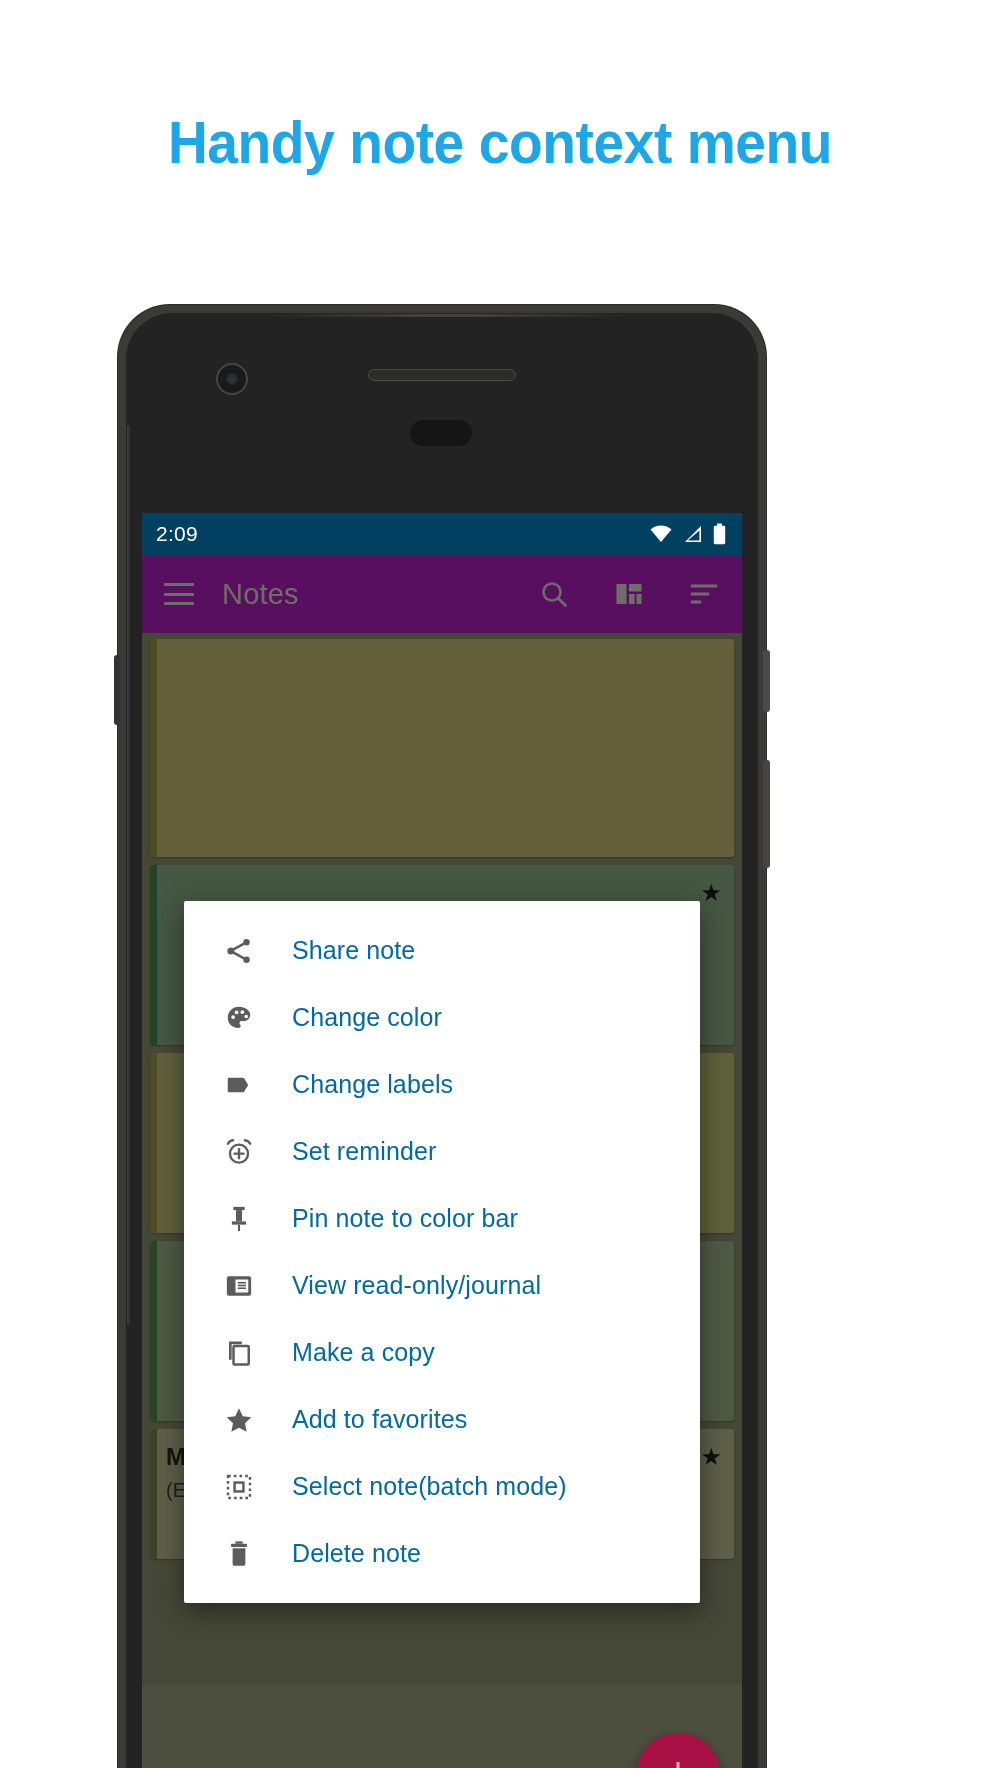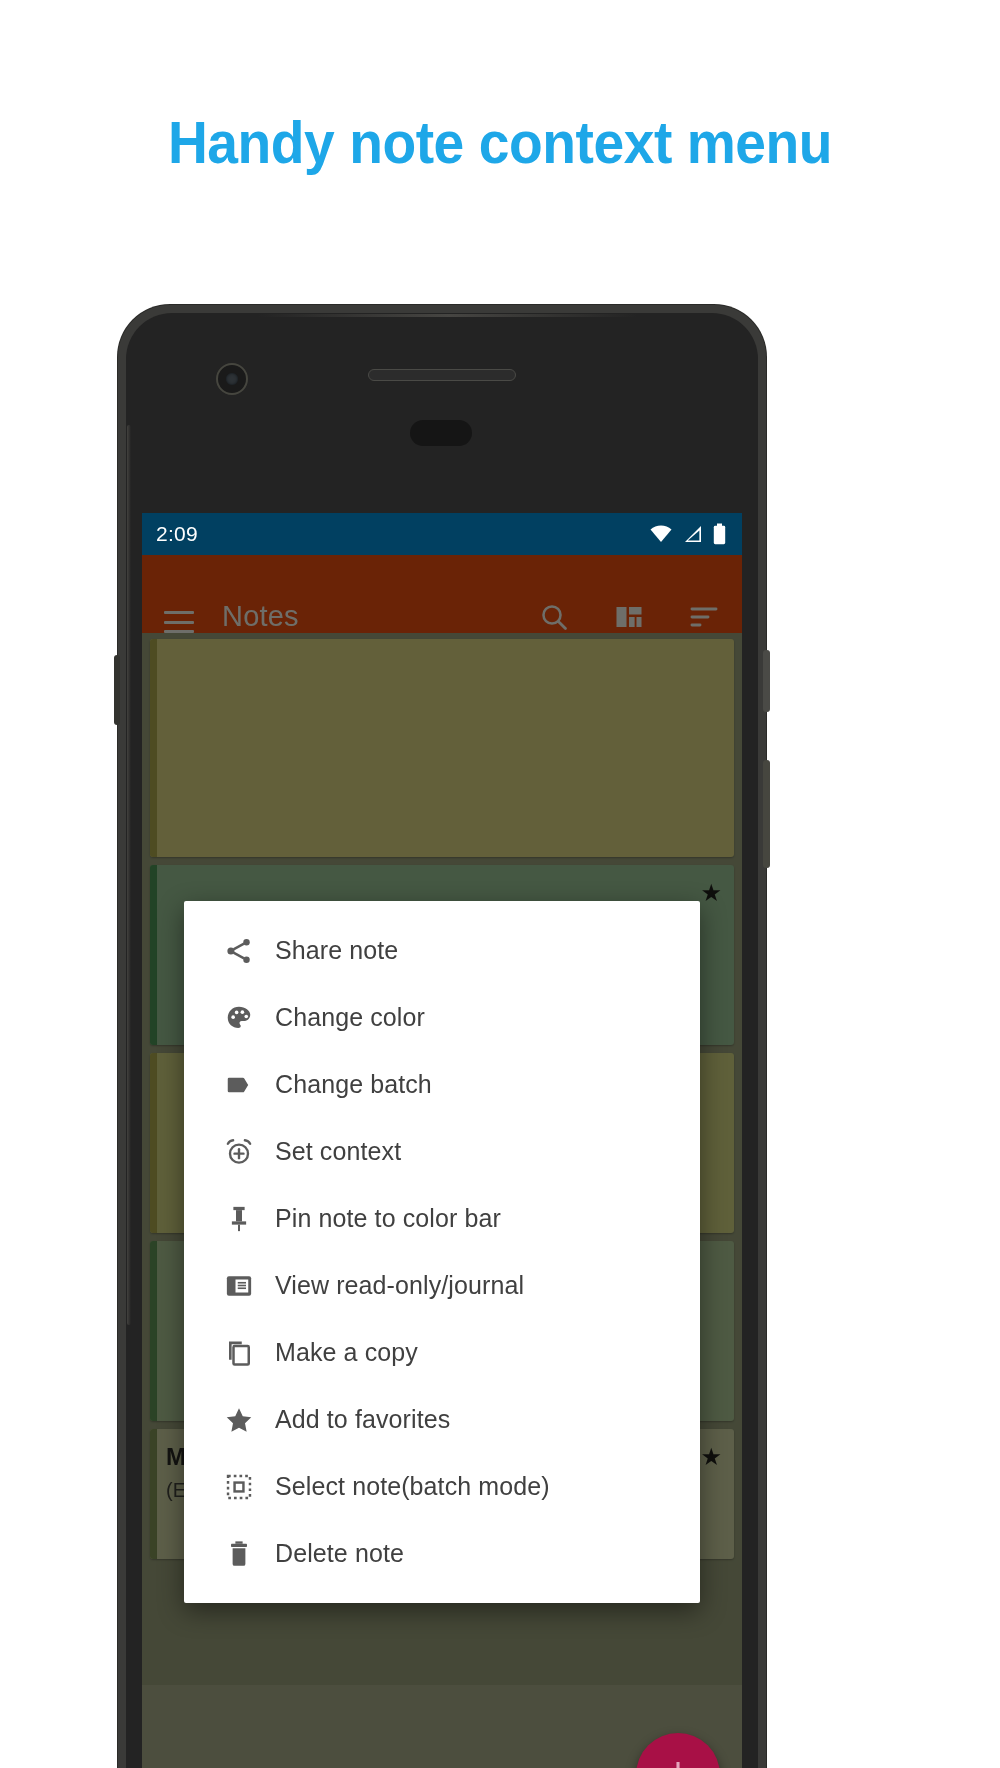--- a/index.html
+++ b/index.html
@@ -142,23 +142,23 @@
     margin-left: auto;
     display: flex;
     align-items: center;
     gap: 9px;
   }
 
   
   .appbar {
     position: relative;
     height: 78px;
-    background: #c2410c;
-    display: flex;
-    align-items: flex-end;
+    background: #a21caf;
+    display: flex;
+    align-items: center;
     padding: 0 22px 0 22px;
   }
   .appbar-title {
     color: #c9c9c0;
     font-size: 29px;
     margin-left: 28px;
     letter-spacing: 0.2px;
   }
   .appbar-actions {
     margin-left: auto;
@@ -230,23 +230,23 @@
   }
   .menu-icon {
     width: 34px;
     height: 34px;
     flex: 0 0 34px;
     display: flex;
     align-items: center;
     justify-content: center;
   }
   .menu-label {
-    margin-left: 19px;
+    margin-left: 36px;
     font-size: 25px;
-    color: #404040;
+    color: #0369a1;
     letter-spacing: 0.1px;
     white-space: nowrap;
   }
 
   
   .fab {
     position: absolute;
     right: 22px; bottom: 68px;
     width: 84px; height: 84px;
     border-radius: 50%;
@@ -392,34 +392,34 @@
         </span>
         <span class="menu-label">Change color</span>
       </div>
 
       <div class="menu-item">
         <span class="menu-icon">
           <svg width="30" height="30" viewBox="0 0 24 24">
             <path d="M3 7.2a1 1 0 0 1 1-1h11.2c0.35 0 0.68 0.17 0.86 0.47l3.3 5.33-3.3 5.33a1 1 0 0 1-0.86 0.47H4a1 1 0 0 1-1-1z" fill="#5c5c5c"></path>
           </svg>
         </span>
-        <span class="menu-label">Change batch</span>
+        <span class="menu-label">Change labels</span>
       </div>
 
       <div class="menu-item">
         <span class="menu-icon">
           <svg width="30" height="30" viewBox="0 0 24 24">
             <circle cx="12" cy="13.3" r="7.2" fill="none" stroke="#5c5c5c" stroke-width="1.9"></circle>
             <line x1="12" y1="9.7" x2="12" y2="16.9" stroke="#5c5c5c" stroke-width="1.9" stroke-linecap="round"></line>
             <line x1="8.4" y1="13.3" x2="15.6" y2="13.3" stroke="#5c5c5c" stroke-width="1.9" stroke-linecap="round"></line>
             <path d="M3.1 5.4 A5.4 5.4 0 0 1 7.3 2.6" fill="none" stroke="#5c5c5c" stroke-width="1.9" stroke-linecap="round"></path>
             <path d="M20.9 5.4 A5.4 5.4 0 0 0 16.7 2.6" fill="none" stroke="#5c5c5c" stroke-width="1.9" stroke-linecap="round"></path>
           </svg>
         </span>
-        <span class="menu-label">Set context</span>
+        <span class="menu-label">Set reminder</span>
       </div>
 
       <div class="menu-item">
         <span class="menu-icon">
           <svg width="30" height="30" viewBox="0 0 24 24">
             <rect x="7.5" y="2.3" width="9" height="2.6" fill="#5c5c5c"></rect>
             <rect x="9.6" y="4.9" width="4.8" height="9" fill="#5c5c5c"></rect>
             <rect x="6.3" y="13.9" width="11.4" height="2.6" fill="#5c5c5c"></rect>
             <rect x="11.2" y="16.5" width="1.6" height="5.2" fill="#5c5c5c"></rect>
           </svg>

